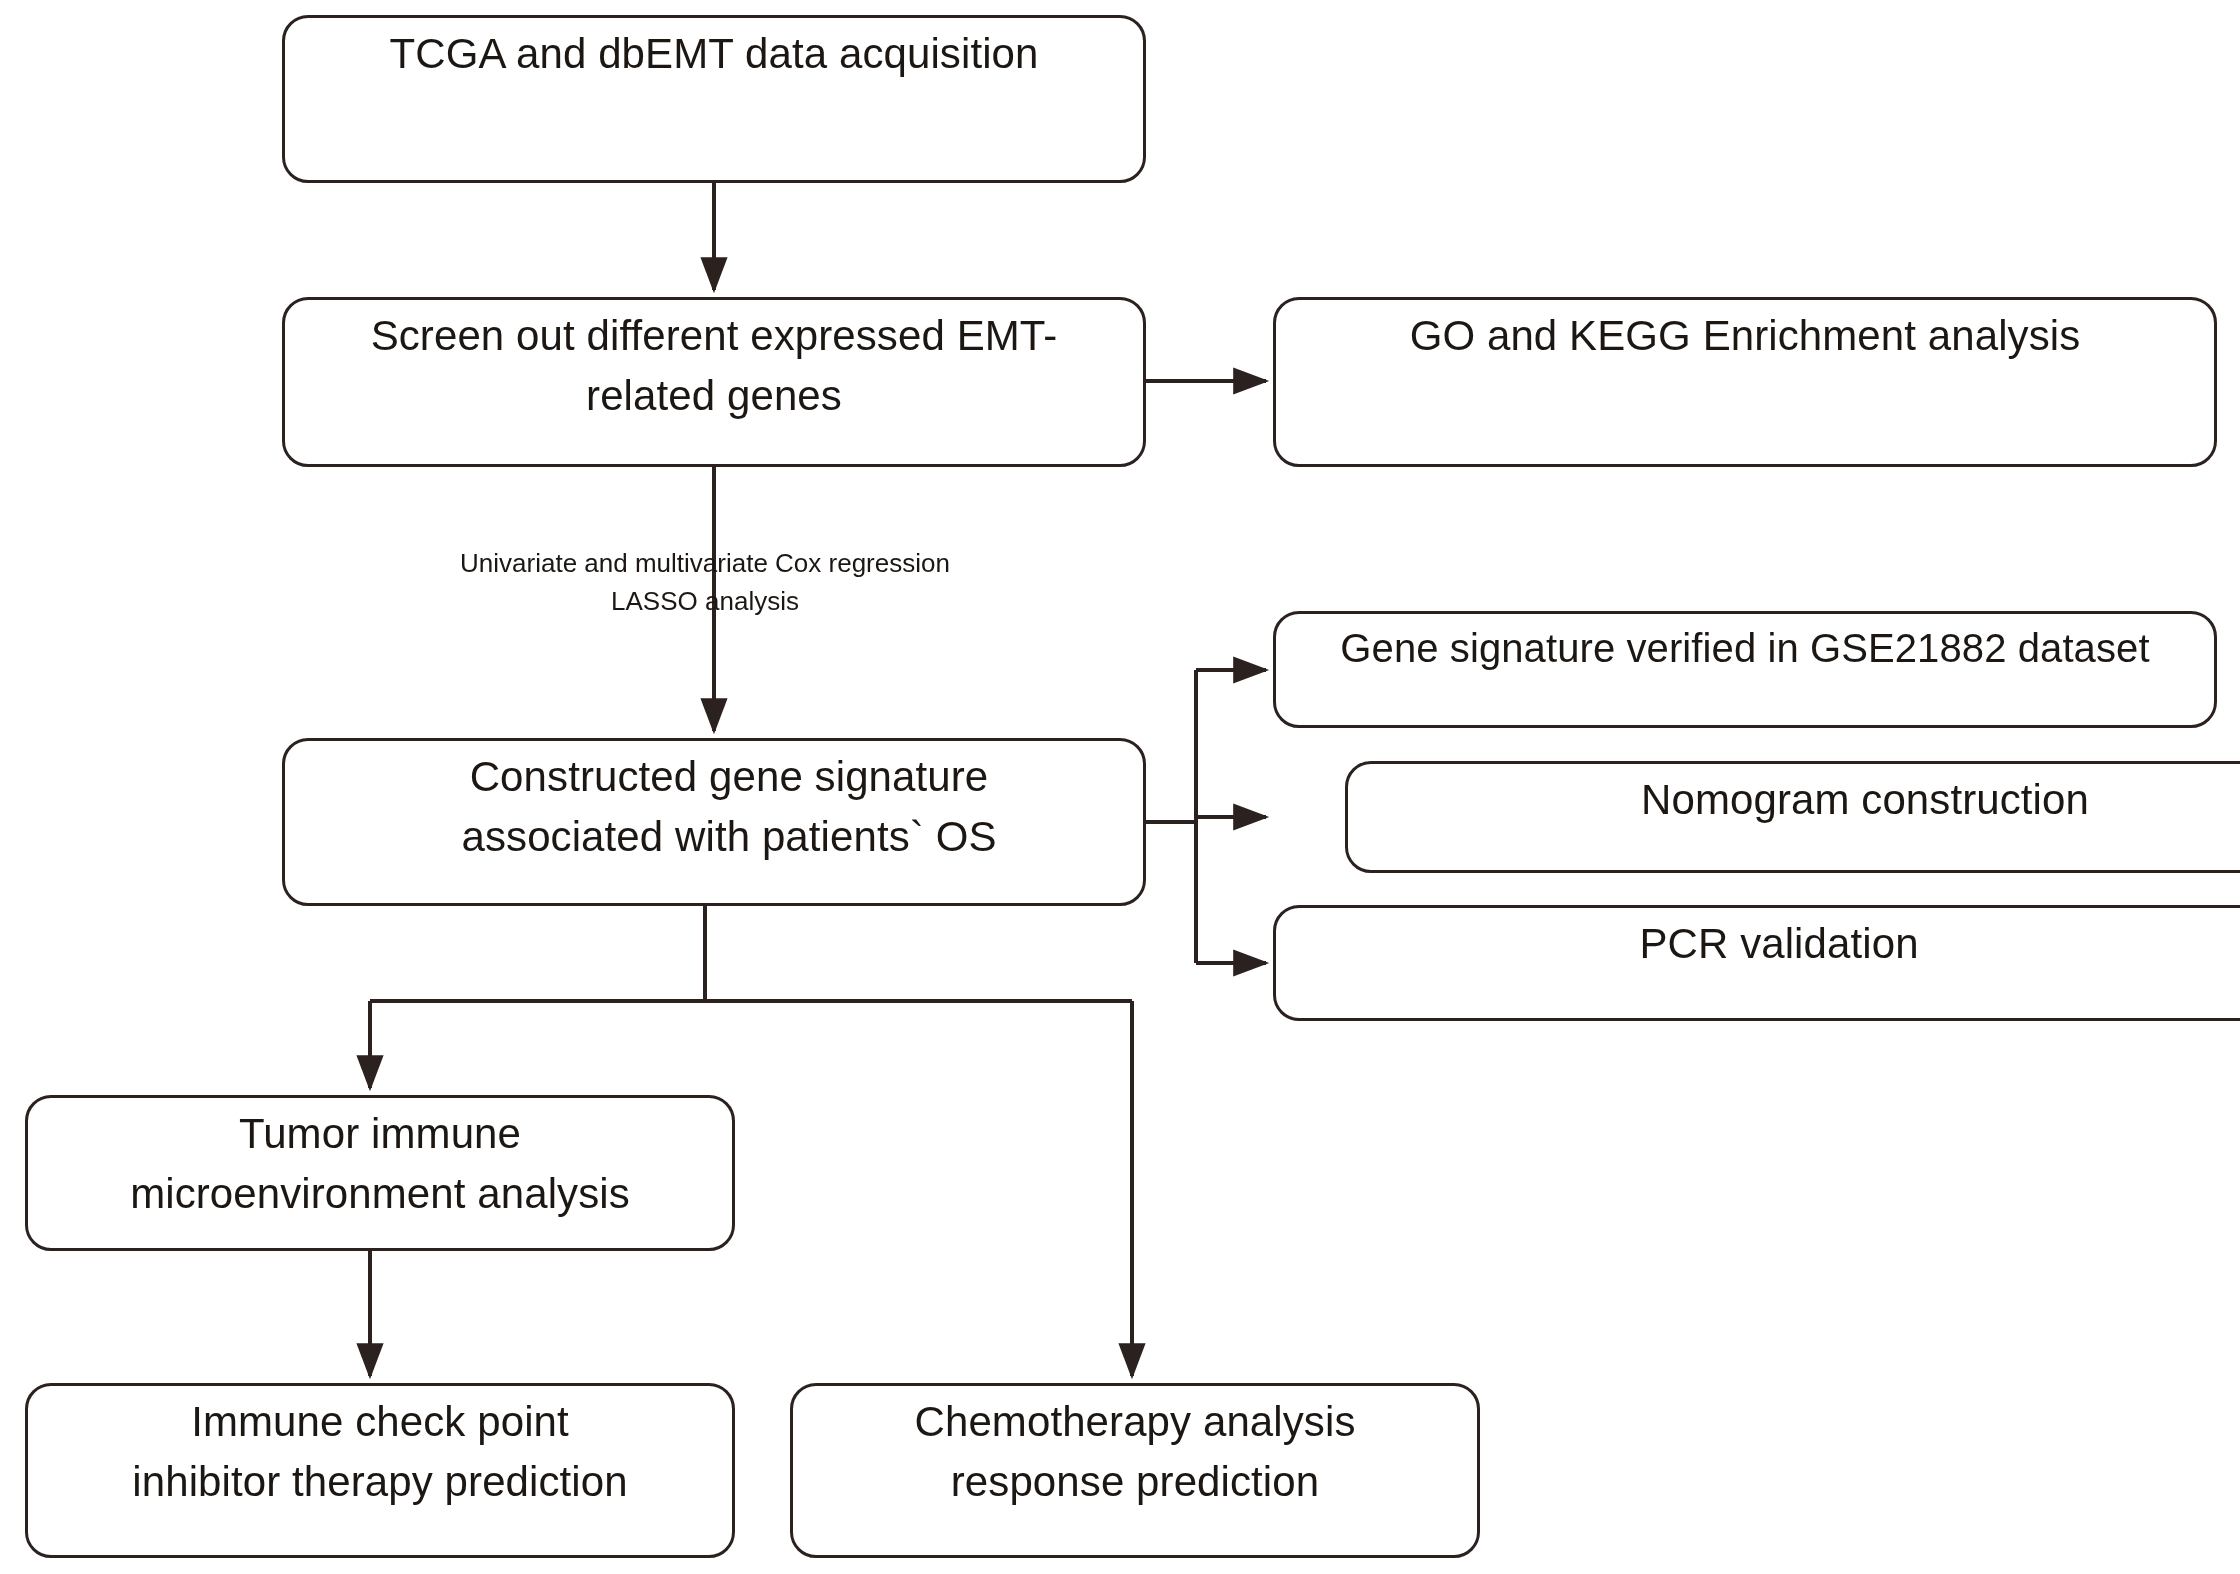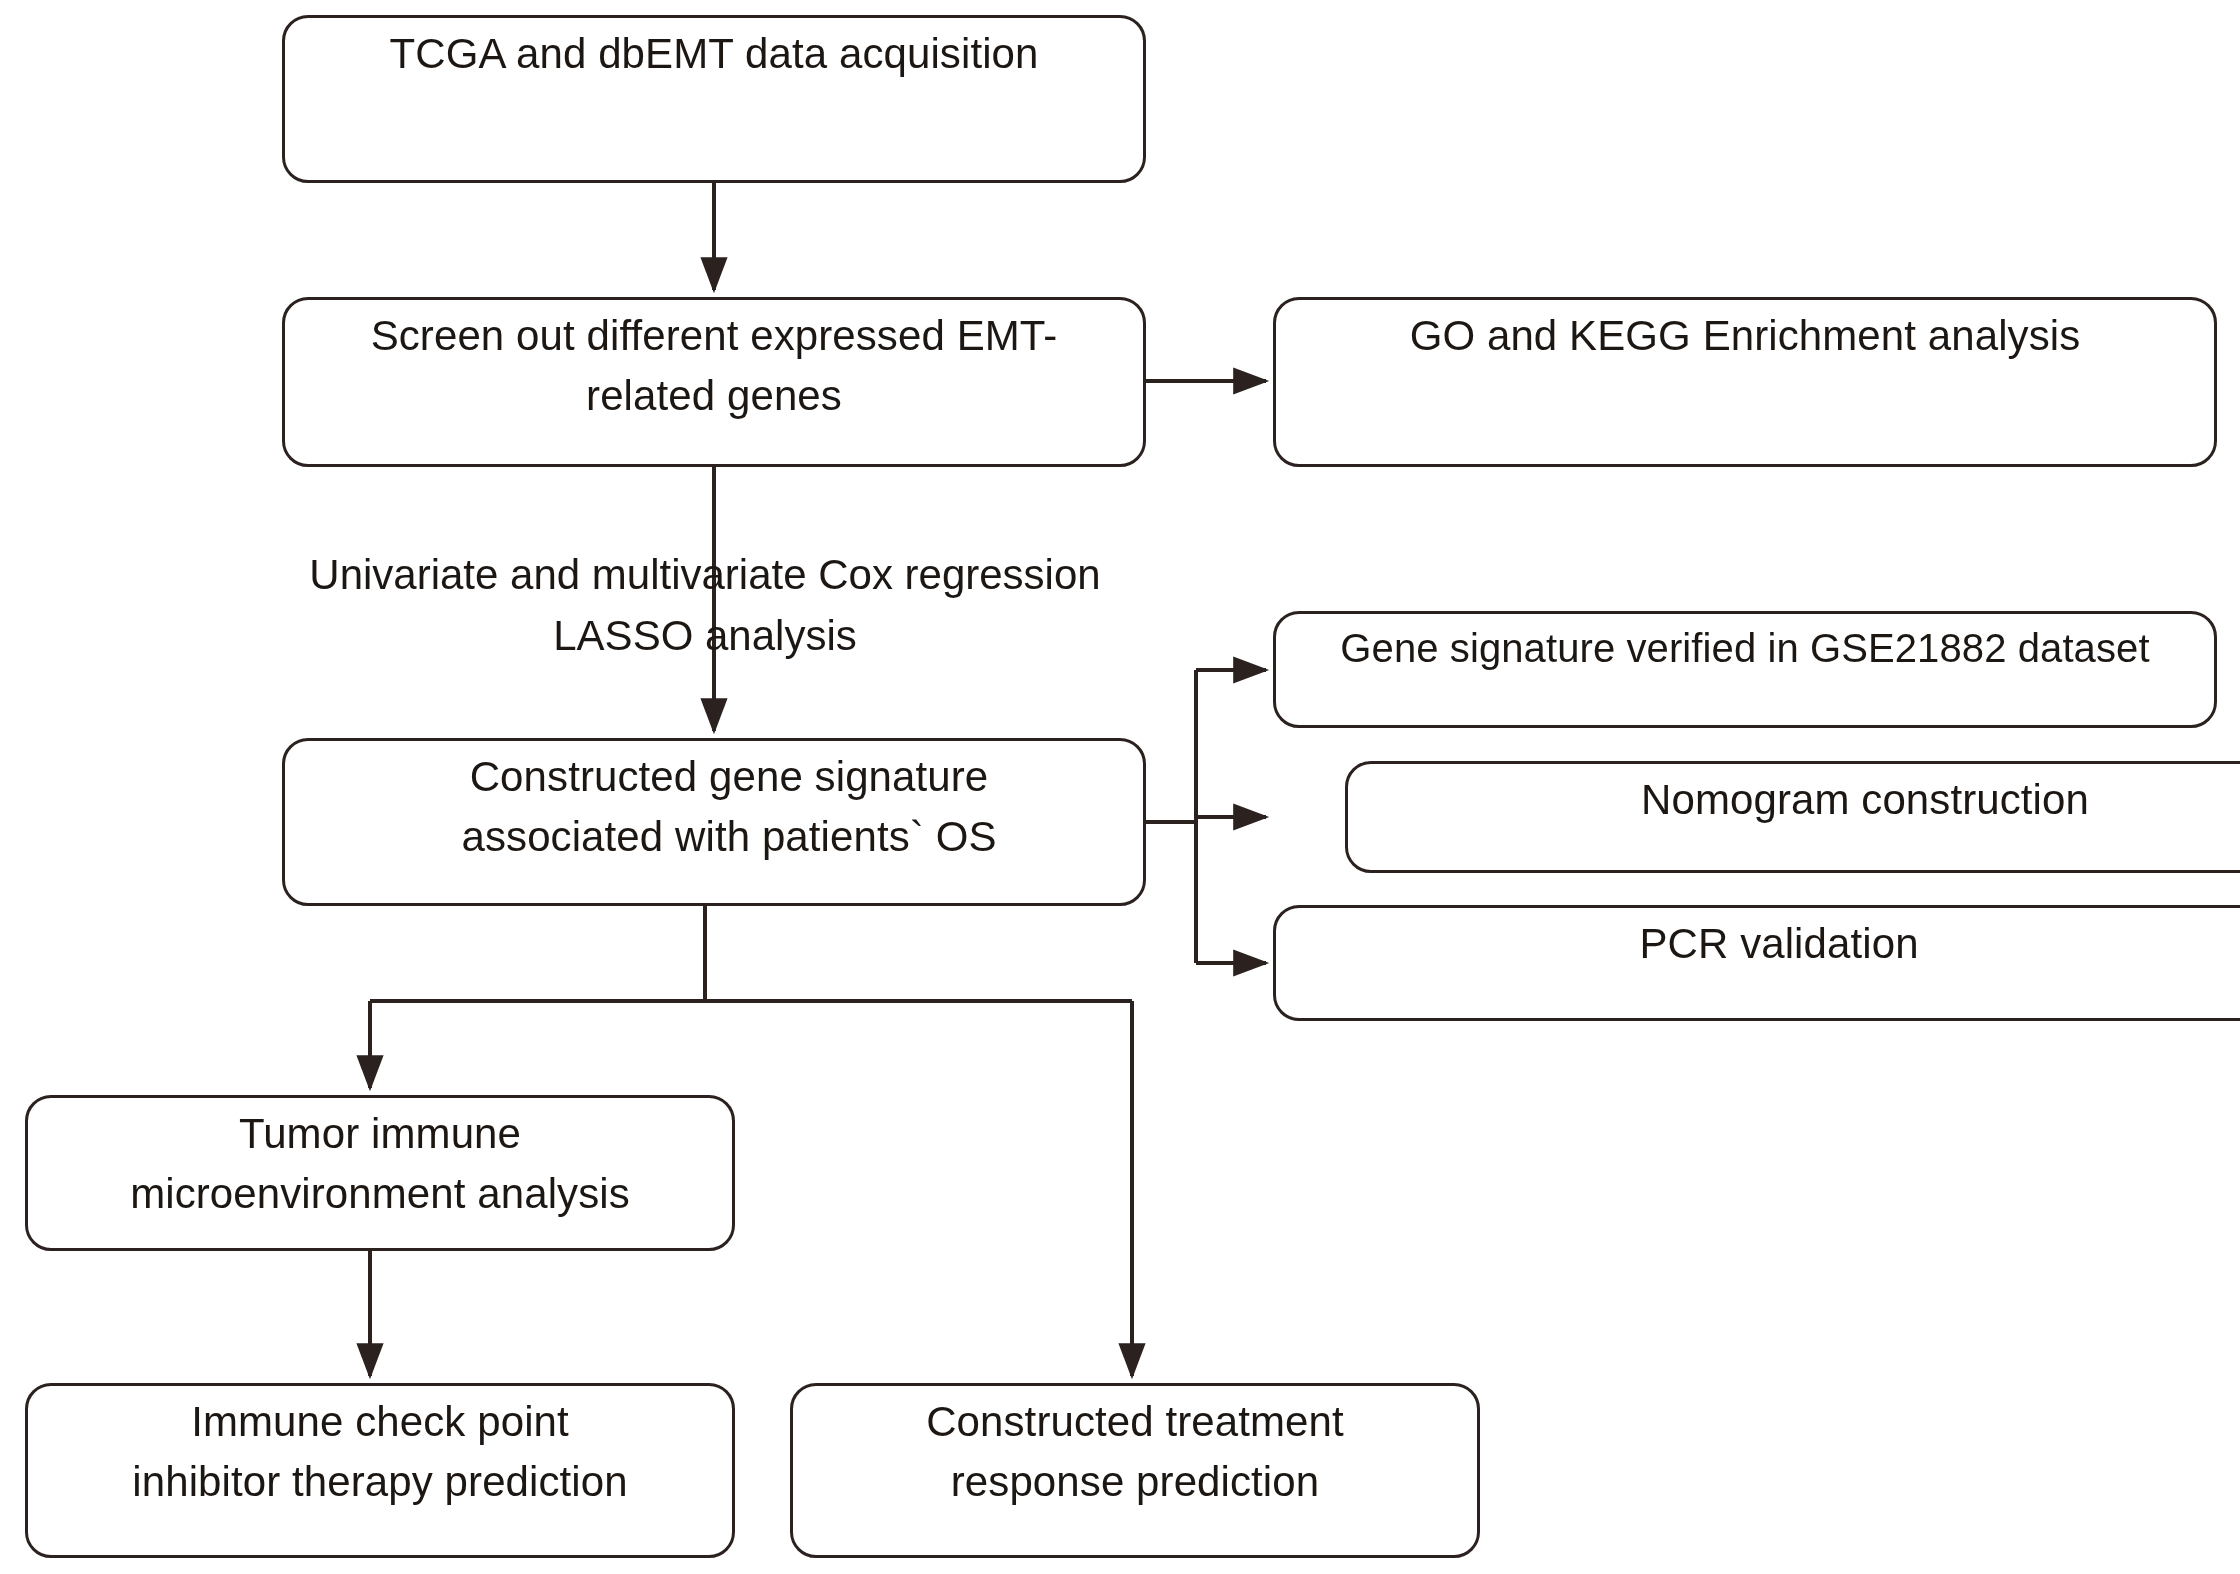--- a/index.html
+++ b/index.html
@@ -46,21 +46,21 @@
   #node-nomogram    { left: 1345px; top: 761px;  width: 1040px; height: 112px; }
   #node-pcr         { left: 1273px; top: 905px;  width: 1012px; height: 116px; }
   #node-tme         { left: 25px;   top: 1095px; width: 710px; height: 156px; }
   #node-icb         { left: 25px;   top: 1383px; width: 710px; height: 175px; }
   #node-chemo       { left: 790px;  top: 1383px; width: 690px; height: 175px; }
 
   .edge-label {
     position: absolute;
     text-align: center;
     color: #1c1713;
-    font-size: 42px;
+    font-size: 26px;
     line-height: 1.45;
     white-space: pre-line;
     z-index: 3;
   }
   #label-cox { left: 245px; top: 545px; width: 920px; }
 
   #wires {
     position: absolute;
     left: 0;
     top: 0;
@@ -139,17 +139,17 @@
     <span class="label">Tumor immune
 microenvironment analysis</span>
   </div>
 
   <div class="node" id="node-icb">
     <span class="label">Immune check point
 inhibitor therapy prediction</span>
   </div>
 
   <div class="node" id="node-chemo">
-    <span class="label">Constructed treatment
+    <span class="label">Chemotherapy analysis
 response prediction</span>
   </div>
 
 </div>
 
 </body></html>

